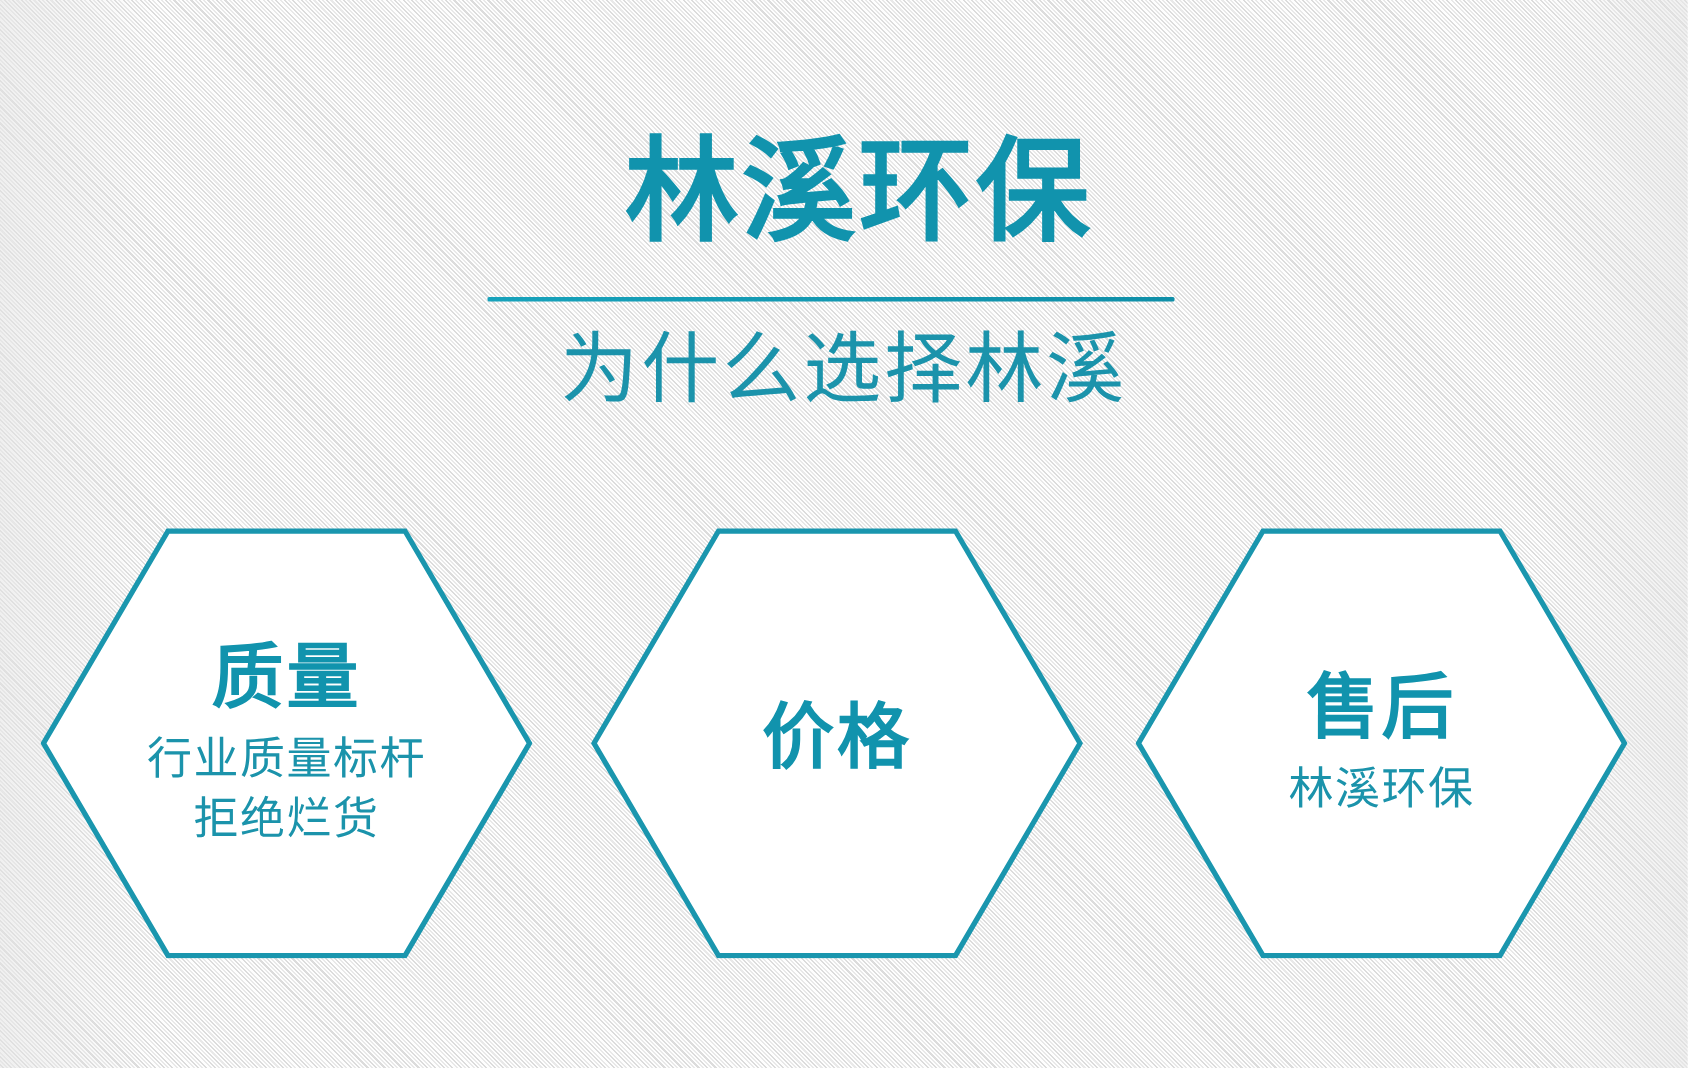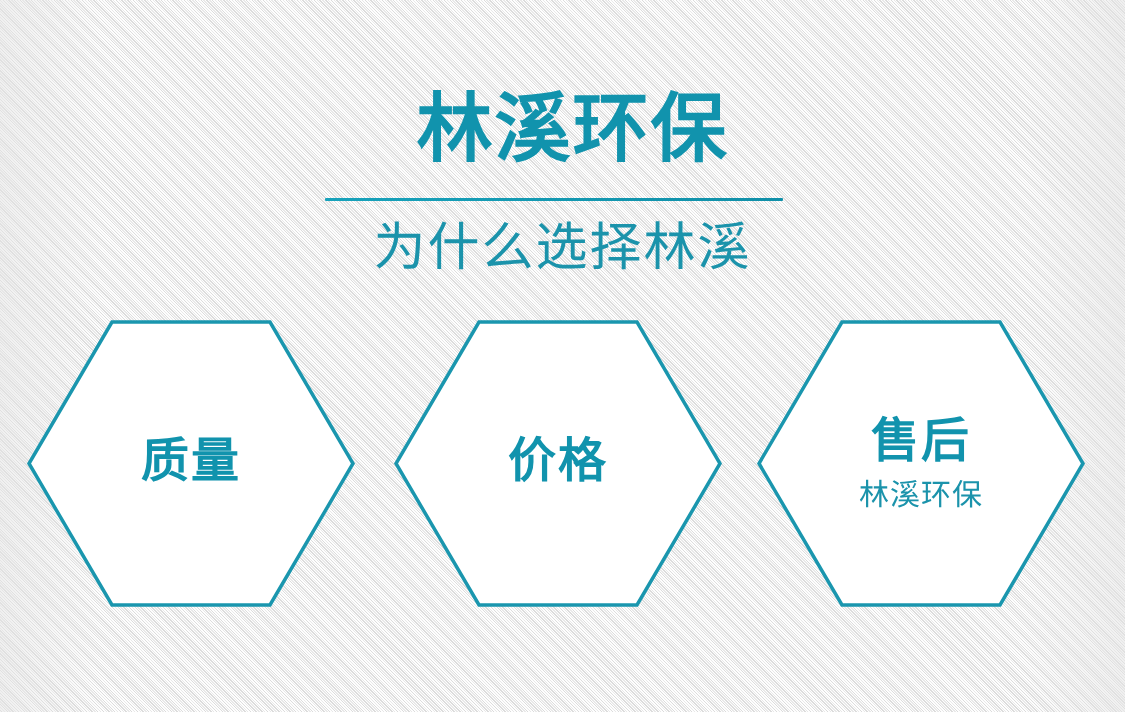--- a/index.html
+++ b/index.html
@@ -91,21 +91,21 @@
     font-weight: 400;
     letter-spacing: 2px;
     color: #1b93ab;
     white-space: nowrap;
   }
 
   
   .hex-row {
     position: absolute;
     left: 0;
-    top: 320px;
+    top: 352px;
     width: 911px;
     height: 288px;
     z-index: 2;
   }
 
   .hex-card {
     position: absolute;
     top: 0;
     width: 328px;
     height: 287px;
@@ -174,20 +174,24 @@
   </div>
 
   <div class="hex-row">
 
     <div class="hex-card c0">
       <svg class="hex-svg" viewBox="0 0 328 287" preserveAspectRatio="none">
         <polygon points="85,2 243,2 326,143.5 243,285 85,285 2,143.5" fill="#ffffff" stroke="#1a96ae" stroke-width="3.5" stroke-linejoin="miter"></polygon>
       </svg>
       <div class="hex-content">
         <div class="hex-heading">质量</div>
+        <div class="hex-lines">
+          <div class="hex-line">行业质量标杆</div>
+          <div class="hex-line">拒绝烂货</div>
+        </div>
       </div>
     </div>
 
     <div class="hex-card c1">
       <svg class="hex-svg" viewBox="0 0 328 287" preserveAspectRatio="none">
         <polygon points="85,2 243,2 326,143.5 243,285 85,285 2,143.5" fill="#ffffff" stroke="#1a96ae" stroke-width="3.5" stroke-linejoin="miter"></polygon>
       </svg>
       <div class="hex-content">
         <div class="hex-heading">价格</div>
       </div>

